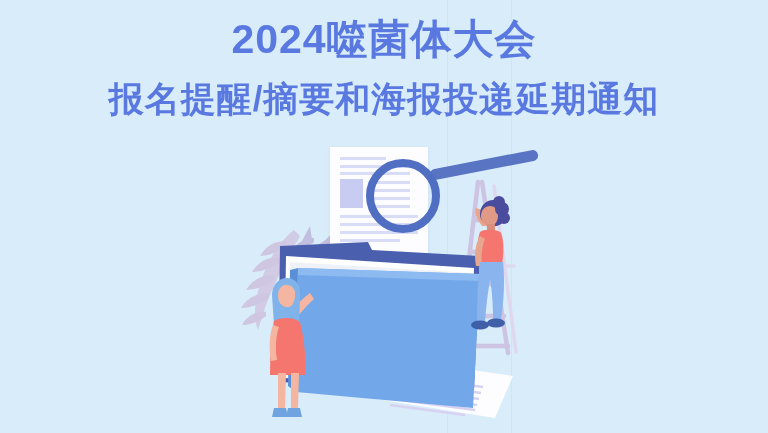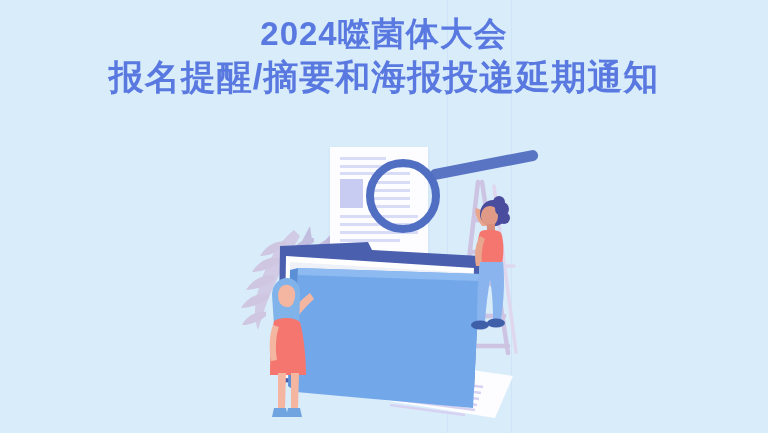--- a/index.html
+++ b/index.html
@@ -17,22 +17,22 @@
   .wall-line.l1{left:447px;}
   .wall-line.l2{left:511px;}
 
   
   #title-block{
     position:absolute;left:0;top:14px;width:768px;
     text-align:center;z-index:40;
     color:#5979e0;font-weight:bold;letter-spacing:1px;
     line-height:1.24;
   }
-  .title-line1{font-size:33px;display:block;}
-  .title-line2{font-size:35px;display:block;margin-top:0;}
+  .title-line1{font-size:41px;display:block;}
+  .title-line2{font-size:35px;display:block;margin-top:12px;}
 
   
   #illustration{position:absolute;left:0;top:0;width:768px;height:433px;z-index:10;}
 
   
   .plant{position:absolute;}
 
   
   #ladder{position:absolute;left:452px;top:180px;width:72px;height:175px;z-index:12;}
 

